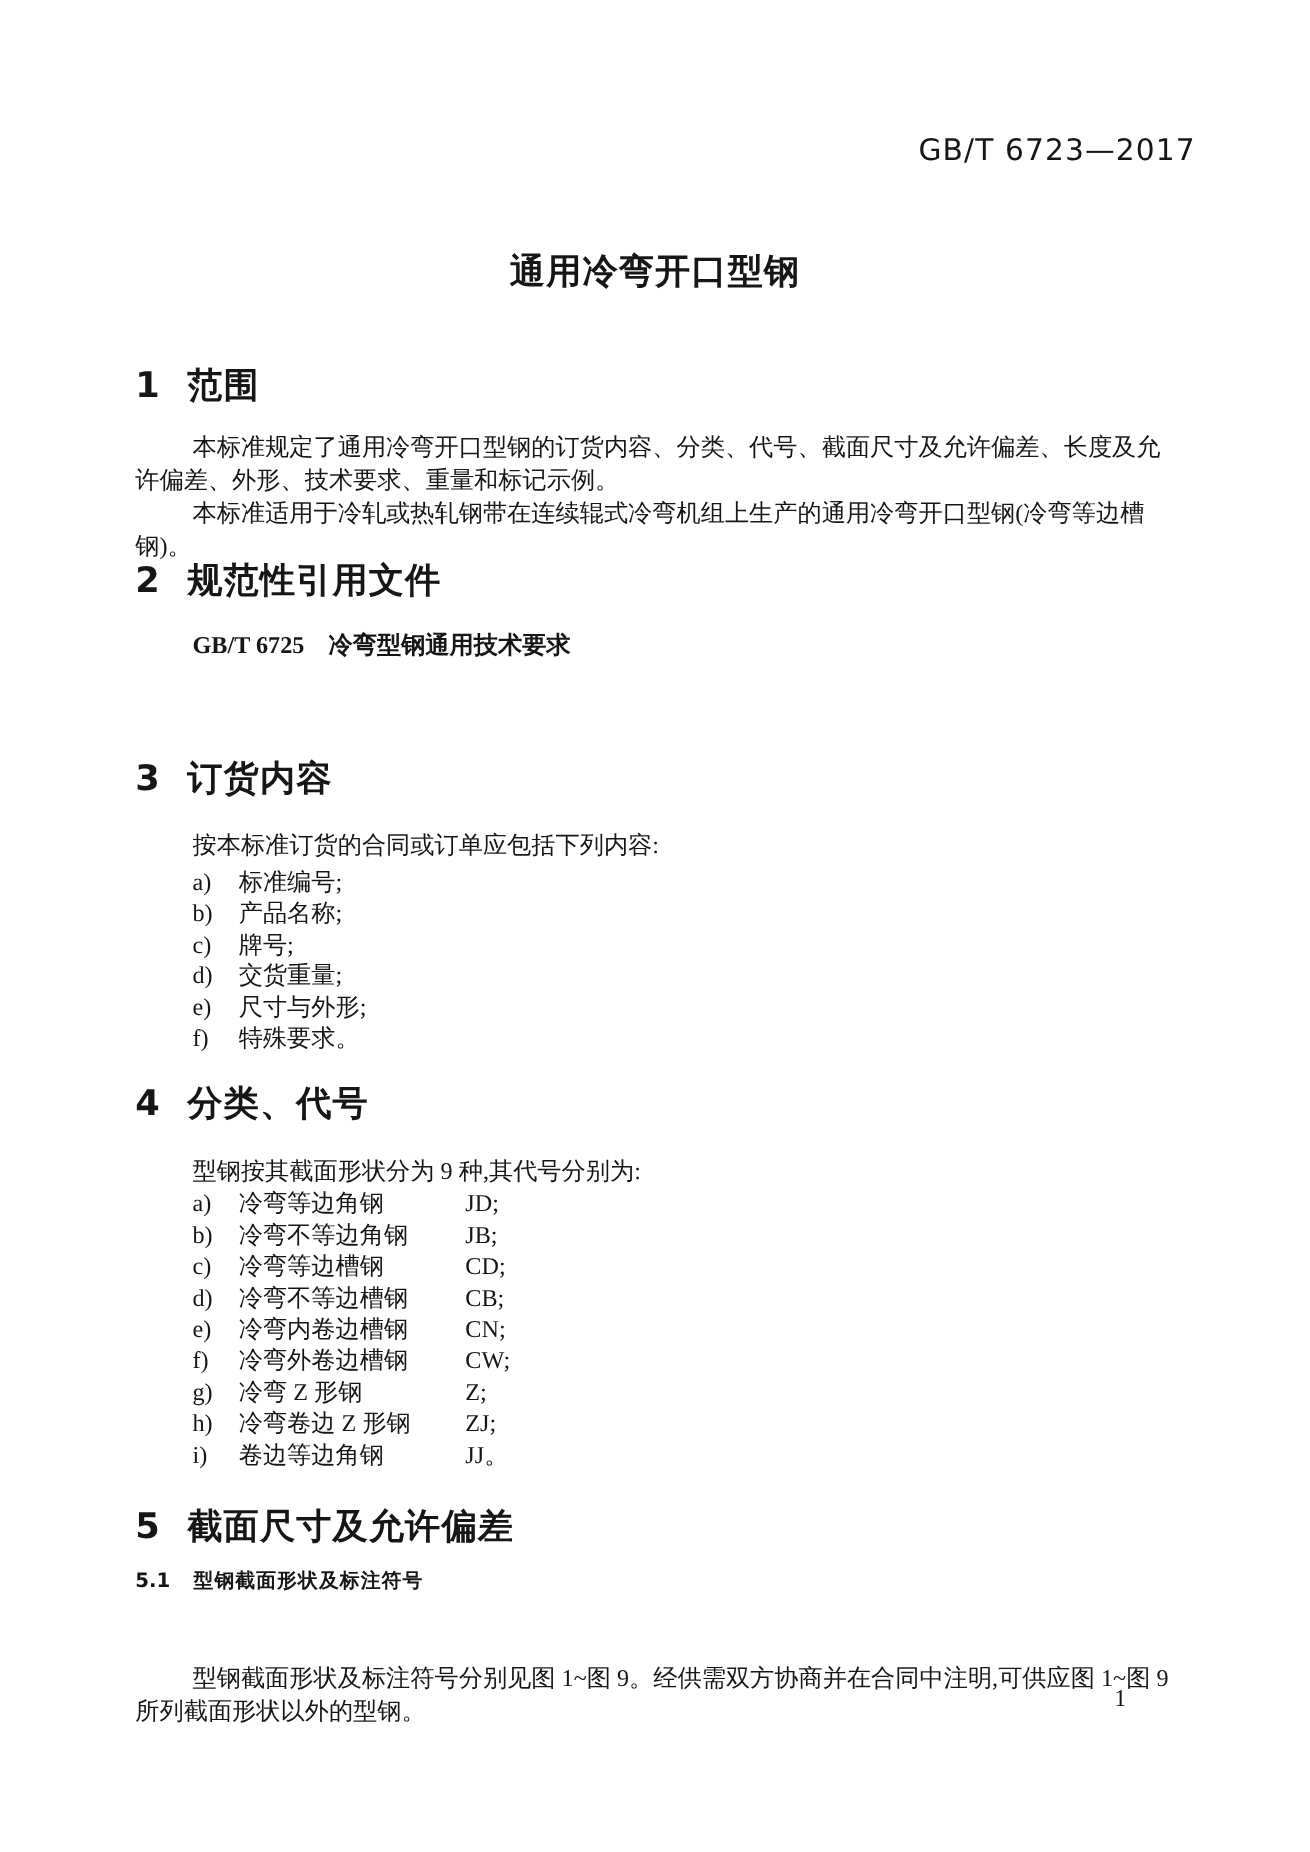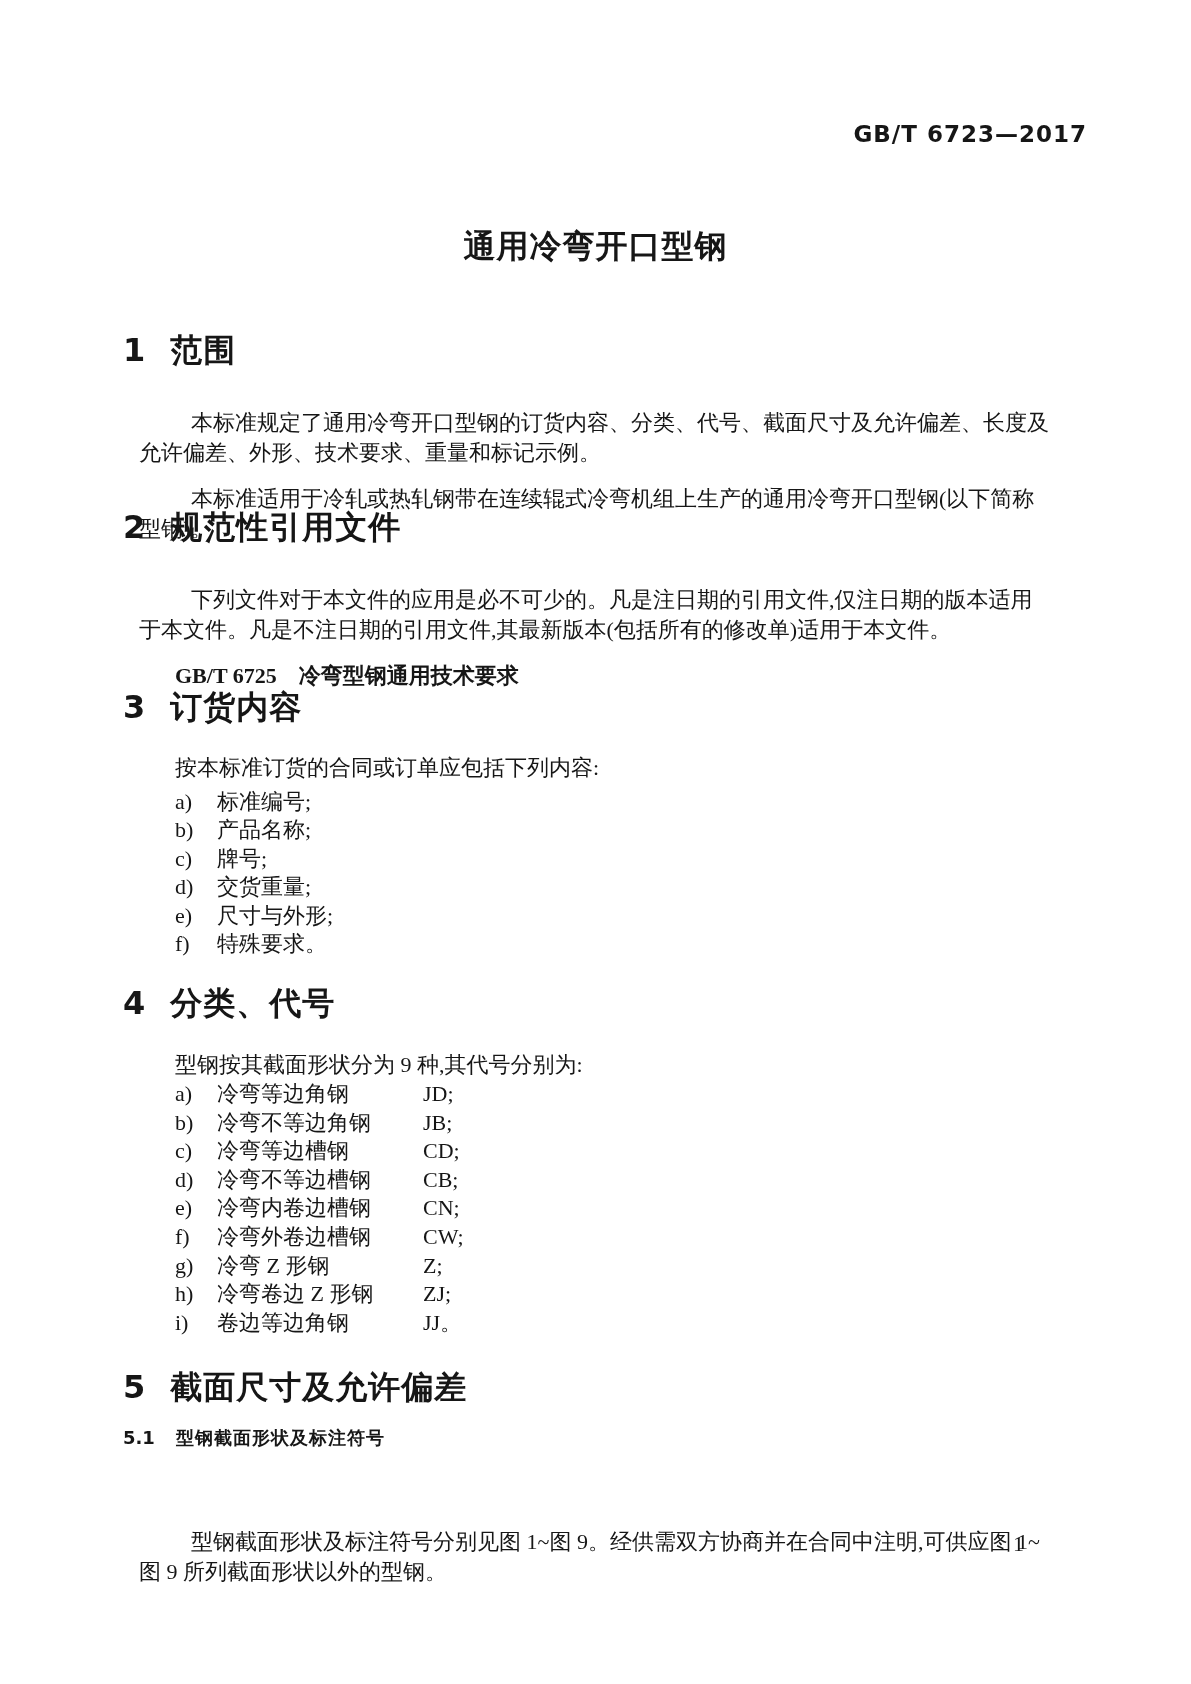--- a/index.html
+++ b/index.html
@@ -3,37 +3,37 @@
 <meta charset="utf-8">
 <style>
   html,body{margin:0;padding:0;background:#ffffff;}
   .page{
     position:relative;width:1191px;height:1684px;background:#ffffff;overflow:hidden;
     color:#161616;font-family:"Liberation Serif","DejaVu Serif",serif;font-size:22px;
   }
   .docnum{
     position:absolute;top:121px;right:104px;
     font-family:"DejaVu Sans","Liberation Sans",sans-serif;
-    font-weight:700;font-size:23px;letter-spacing:1px;white-space:nowrap;
+    font-weight:400;font-size:27px;letter-spacing:1px;white-space:nowrap;
   }
   .doc-title{
     position:absolute;top:225px;left:0;width:100%;text-align:center;margin:0;
     font-family:Liberation Serif, serif;
     font-weight:700;font-size:32px;letter-spacing:1px;
   }
   .hsec{
     position:absolute;left:123px;margin:0;white-space:nowrap;
     font-family:"DejaVu Sans","Liberation Sans",sans-serif;
     font-weight:700;font-size:32px;letter-spacing:1px;line-height:28px;
   }
   .hsec .num{display:inline-block;margin-right:25px;letter-spacing:0;}
   .hsub{font-size:18px;}
   .hsub .num{margin-right:21px;}
   .block{position:absolute;left:123px;width:945px;line-height:30px;}
-  .para{margin:16px;text-indent:52px;}
+  .para{margin:0;text-indent:52px;}
   .refline{margin:3px 0 0 0;text-indent:52px;font-weight:bold;}
   .intro{margin:0;text-indent:52px;}
   .list{position:absolute;left:123px;width:945px;padding-left:52px;box-sizing:border-box;}
   .li{display:flex;align-items:baseline;}
   .li .mk{flex:0 0 42px;width:42px;}
   .s3-list{line-height:28.4px;}
   .s4-list{line-height:28.6px;}
   .s4-list .tx{flex:0 0 206px;width:206px;}
   .cd{white-space:nowrap;}
   .pagenum{position:absolute;top:1531px;left:1013px;font-size:22px;line-height:26px;}
@@ -43,26 +43,25 @@
 
 <div class="page">
 
   <div class="docnum">GB/T 6723—2017</div>
 
   <h1 class="doc-title">通用冷弯开口型钢</h1>
 
   <h2 class="hsec" style="top:336px"><span class="num">1</span><span>范围</span></h2>
   <div class="block" style="top:392px">
     <p class="para">本标准规定了通用冷弯开口型钢的订货内容、分类、代号、截面尺寸及允许偏差、长度及允许偏差、外形、技术要求、重量和标记示例。</p>
-    <p class="para">本标准适用于冷轧或热轧钢带在连续辊式冷弯机组上生产的通用冷弯开口型钢(以下简称型钢)。</p>
+    <p class="para">本标准适用于冷轧或热轧钢带在连续辊式冷弯机组上生产的通用冷弯开口型钢(冷弯等边槽钢)。</p>
   </div>
 
   <h2 class="hsec" style="top:513px"><span class="num">2</span><span>规范性引用文件</span></h2>
   <div class="block" style="top:569px">
-    <p class="para">下列文件对于本文件的应用是必不可少的。凡是注日期的引用文件,仅注日期的版本适用于本文件。凡是不注日期的引用文件,其最新版本(包括所有的修改单)适用于本文件。</p>
     <p class="refline">GB/T 6725　冷弯型钢通用技术要求</p>
   </div>
 
   <h2 class="hsec" style="top:693px"><span class="num">3</span><span>订货内容</span></h2>
   <div class="block" style="top:753px">
     <p class="intro">按本标准订货的合同或订单应包括下列内容:</p>
   </div>
   <div class="list s3-list" style="top:788px">
     <div class="li">
         <span class="mk">a)</span>

